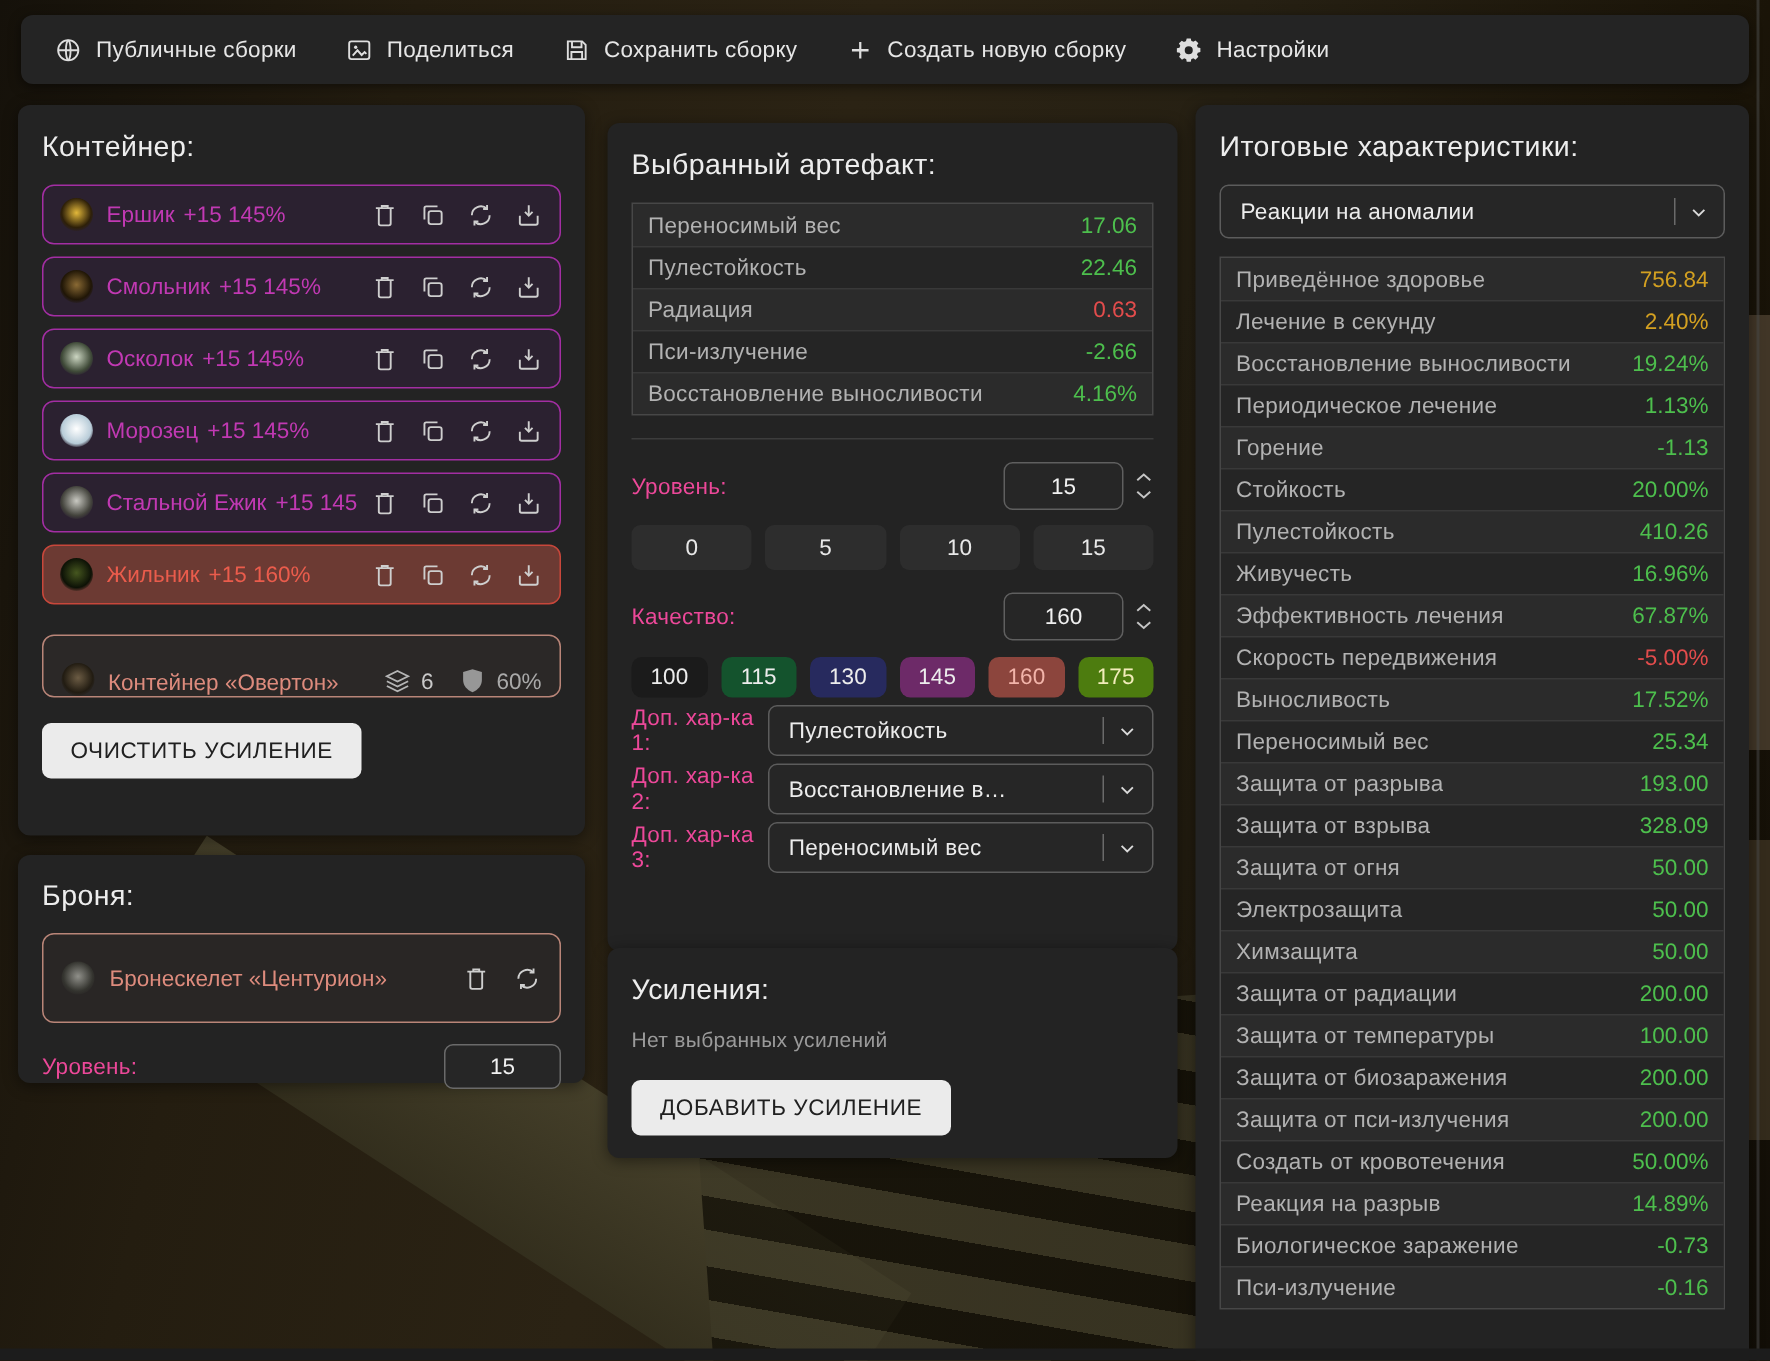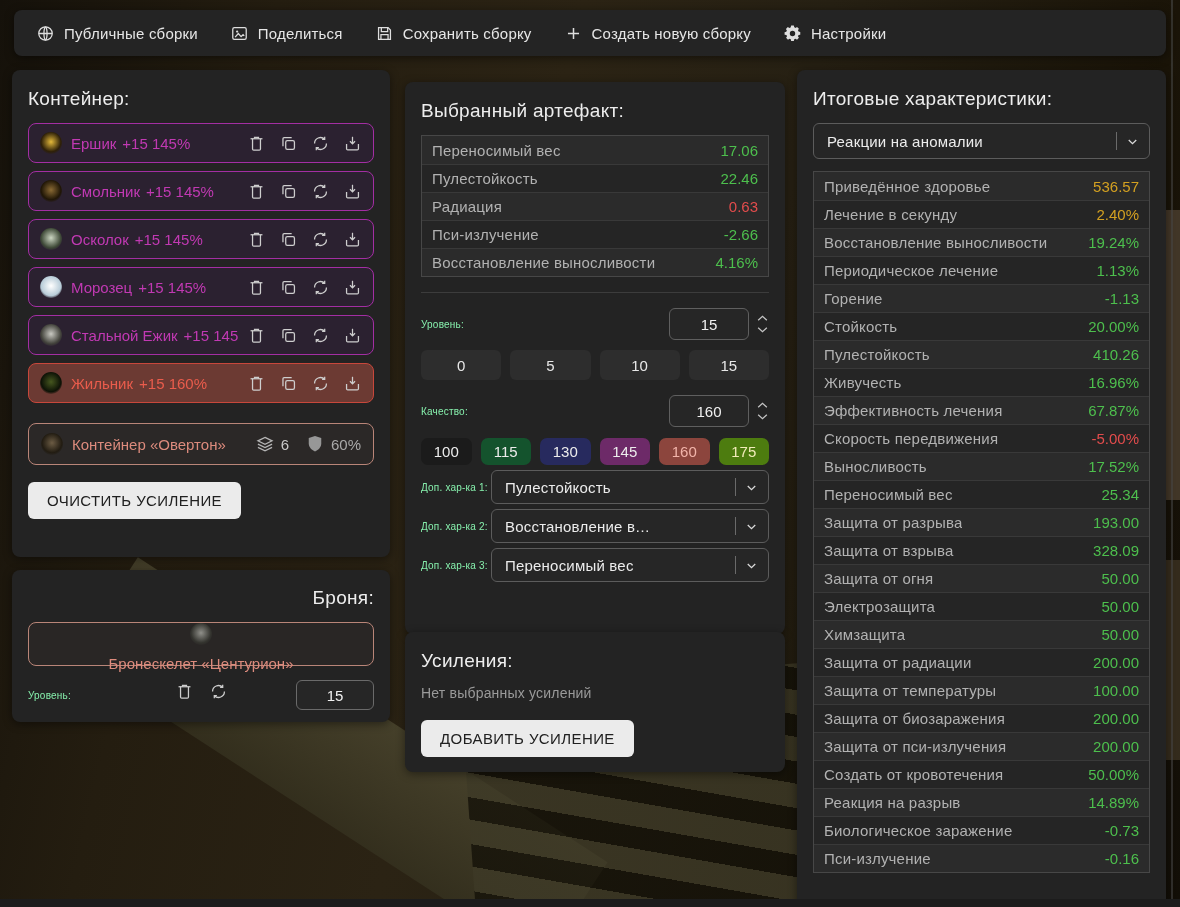--- a/index.html
+++ b/index.html
@@ -30,58 +30,58 @@
   .tb-btn { display:flex; align-items:center; gap:9px; background:none; border:none;
     color:#e6e6e6; font-size:15px; font-family:inherit; letter-spacing:.2px; cursor:pointer; padding:0; }
   .tb-btn .ic { width:19px; height:19px; color:#dedede; }
 
   
   .panel { position:absolute; background:#232323; border-radius:8px;
     box-shadow:0 2px 10px rgba(0,0,0,.45); padding:16px; }
   .panel h2 { margin:2px 0 13px; font-size:19px; font-weight:500; color:#ededed; letter-spacing:.3px; }
 
   #container-panel { left:12px; top:70px; width:378px; height:487px; }
-  #armor-panel     { left:12px; top:570px; width:378px; height:152px; padding:15px 16px;text-align:right; }
+  #armor-panel     { left:12px; top:570px; width:378px; height:152px; padding:15px 16px; }
   #editor-panel    { left:405px; top:70px; width:380px; height:552px; overflow:hidden;margin-top:12px; }
   #boosts-panel    { left:405px; top:632px; width:380px; height:140px; }
   #totals-panel    { left:797px; top:70px; width:369px; height:845px; overflow:hidden; }
 
   
   .art-row { display:flex; align-items:center; gap:9px; height:40px; margin-bottom:8px;
     border:1.5px solid #a32ea3; background:#2b2130; border-radius:8px; padding:0 11px; cursor:pointer; }
   .art-name { flex:1; font-size:15px; color:#c139b3; white-space:nowrap; overflow:hidden; }
   .art-name .meta { margin-left:6px; }
   .art-row.selected { border-color:#c8473b; background:#6c3a33; }
   .art-row.selected .art-name { color:#ea5c4c; }
   .art-icon { width:22px; height:22px; border-radius:50%; flex-shrink:0;
     background:radial-gradient(circle at 50% 45%, var(--c1,#999) 0%, var(--c2,#333) 60%, rgba(0,0,0,0) 78%); }
   .row-actions { display:flex; align-items:center; gap:13px; }
   .row-actions .ic { width:19px; height:19px; color:#cecece; cursor:pointer; }
 
-  .cont-row { display:flex; align-items:center; gap:9px; height:42px; margin-top:20px;
+  .cont-row { display:flex; align-items:flex-end; gap:9px; height:42px; margin-top:20px;
     border:1px solid #b98578; border-radius:8px; padding:0 12px;
     background:rgba(195,130,110,0.05); cursor:pointer; }
   .cont-name { flex:1; font-size:15px; color:#dd8b7d; white-space:nowrap; }
   .cont-stats { display:flex; align-items:center; gap:6px; color:#c9c9c9; font-size:15px; }
   .cont-stats .ic { width:20px; height:20px; color:#b5b5b5; }
   .cont-stats .shield-wrap { margin-left:10px; color:#979797; }
   .cont-stats .pct { color:#a9a9a9; }
 
   .white-btn { display:inline-block; background:#ebebeb; color:#202020; border:none; border-radius:6px;
     height:37px; margin-top:17px; padding:0 19px; font-size:15px; font-weight:500;
     font-family:inherit; letter-spacing:.4px; cursor:pointer; }
 
   
-  .armor-row { display:flex; align-items:center; gap:10px; height:44px;
+  .armor-row { display:flex; align-items:center; gap:10px; height:60px;
     border:1px solid #b98578; border-radius:8px; padding:0 12px;
-    background:rgba(195,130,110,0.04); cursor:pointer;flex-direction:column; }
+    background:rgba(195,130,110,0.04); cursor:pointer; }
   .armor-name { flex:1; font-size:15px; color:#dd8b7d; white-space:nowrap; }
   .armor-row .row-actions { gap:15px; }
   .level-row { display:flex; justify-content:space-between; align-items:center; margin-top:14px; }
-  .lbl { color:#86efac; font-size:10px; letter-spacing:.2px; }
+  .lbl { color:#ec4899; font-size:15px; letter-spacing:.2px; }
   .num-input { width:78px; height:30px; border:1px solid #6a6a6a; border-radius:6px; background:#262626;
     color:#f0f0f0; font-size:15px; display:flex; align-items:center; justify-content:center; cursor:text; }
 
   
   .stats-table { border:1px solid #474747; }
   .stat-row { display:flex; justify-content:space-between; align-items:center;
     height:28px; padding:0 10px; font-size:15px; }
   .stat-row:nth-of-type(odd) { background:#2b2b2b; }
   .stat-row:nth-of-type(even) { background:#252525; }
   .stat-row + .stat-row { border-top:1px solid #393939; }
@@ -519,21 +519,21 @@
     <span class="dd-sep"></span>
     <svg class="dd-chev">
         <use href="#i-chev-down"></use>
       </svg>
   </div>
 
   <div class="stats-table">
 
   <div class="stat-row">
         <span class="stat-label">Приведённое здоровье</span>
-        <span class="stat-value gold">536.57</span>
+        <span class="stat-value gold">756.84</span>
       </div>
       <div class="stat-row">
         <span class="stat-label">Лечение в секунду</span>
         <span class="stat-value gold">2.40%</span>
       </div>
       <div class="stat-row">
         <span class="stat-label">Восстановление выносливости</span>
         <span class="stat-value green">19.24%</span>
       </div>
       <div class="stat-row">

